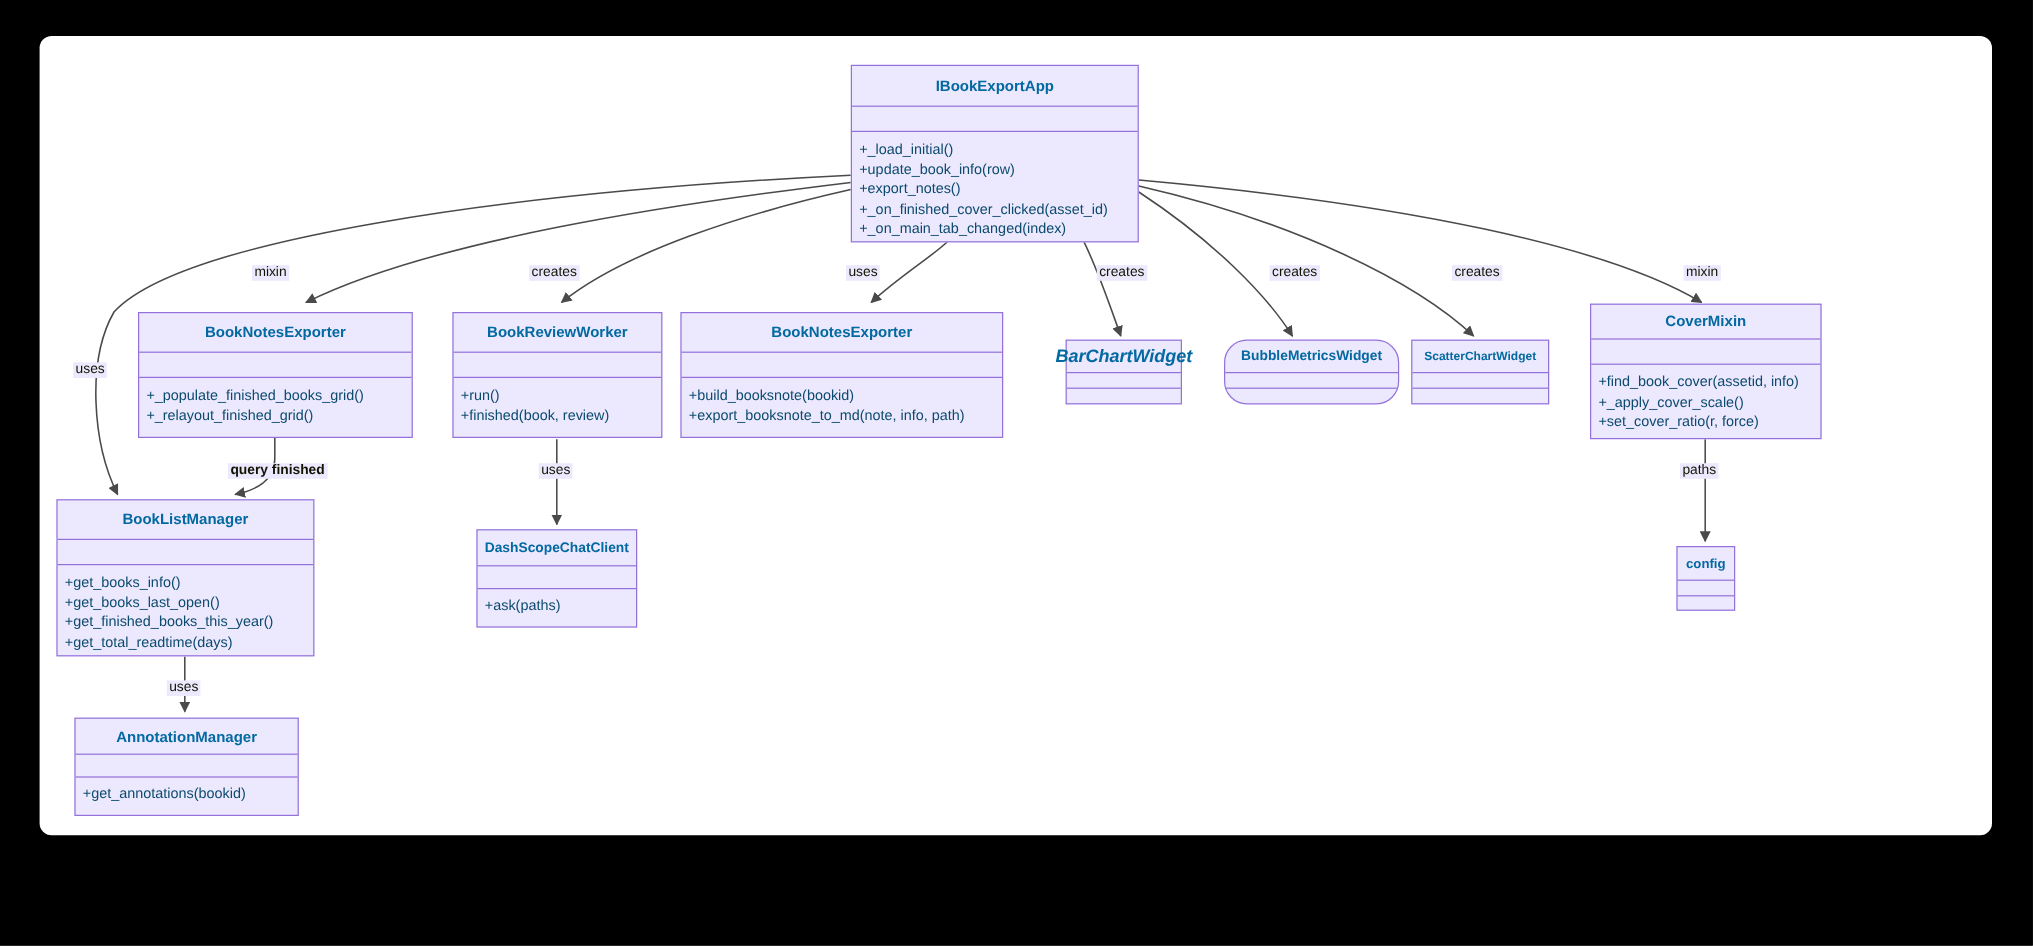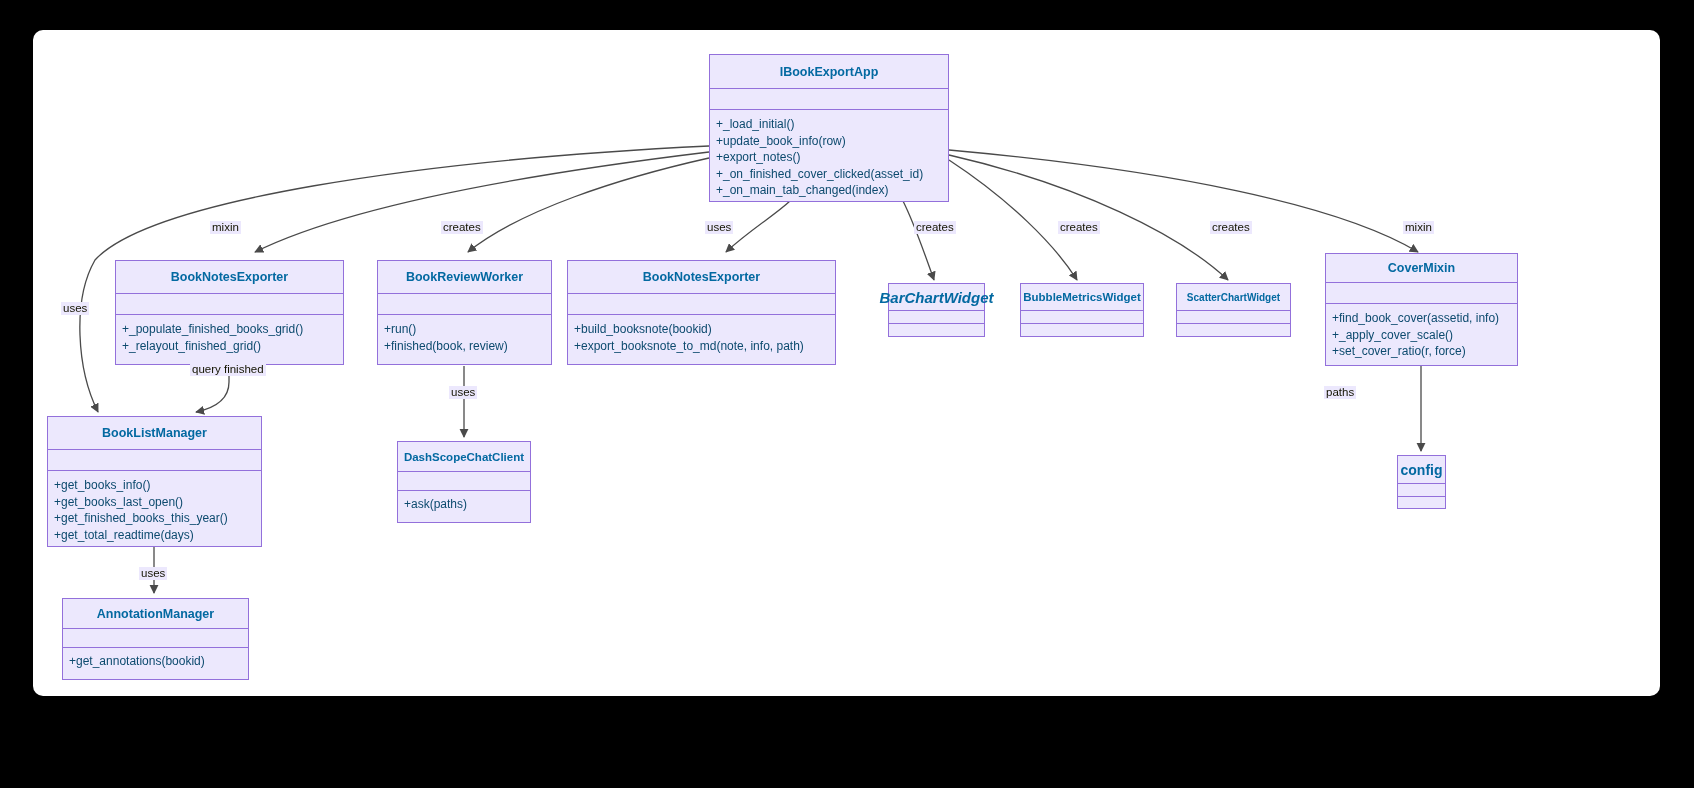--- a/index.html
+++ b/index.html
@@ -99,21 +99,21 @@
       <div class="m">+export_booksnote_to_md(note, info, path)</div>
     </div>
   </div>
 
   <div class="node" style="left:888px;top:283px;width:97px;height:54px;">
     <div class="title" style="height:27px;font-size:15px;font-style:italic;">BarChartWidget</div>
     <div class="attrs" style="height:13px;"></div>
     <div class="methods" style="height:13px;padding:0;"></div>
   </div>
 
-  <div class="node" style="left:1020px;top:283px;width:124px;height:54px;">
+  <div class="node" style="left:1020px;top:283px;width:146px;height:54px;border-radius:19px;">
     <div class="title" style="height:27px;font-size:11.5px;">BubbleMetricsWidget</div>
     <div class="attrs" style="height:13px;"></div>
     <div class="methods" style="height:13px;padding:0;"></div>
   </div>
 
   <div class="node" style="left:1176px;top:283px;width:115px;height:54px;">
     <div class="title" style="height:27px;font-size:10px;">ScatterChartWidget</div>
     <div class="attrs" style="height:13px;"></div>
     <div class="methods" style="height:13px;padding:0;"></div>
   </div>
@@ -141,38 +141,38 @@
 
   <div class="node" style="left:397px;top:441px;width:134px;height:82px;">
     <div class="title" style="height:30px;font-size:11.5px;">DashScopeChatClient</div>
     <div class="attrs" style="height:19px;"></div>
     <div class="methods" style="padding-top:5px;">
       <div class="m">+ask(paths)</div>
     </div>
   </div>
 
   <div class="node" style="left:1397px;top:455px;width:49px;height:54px;">
-    <div class="title" style="height:28px;font-size:14px;">config</div>
+    <div class="title" style="height:28px;font-size:11px;">config</div>
     <div class="attrs" style="height:13px;"></div>
     <div class="methods" style="height:13px;padding:0;"></div>
   </div>
 
   <div class="node" style="left:62px;top:598px;width:187px;height:82px;">
     <div class="title" style="height:30px;">AnnotationManager</div>
     <div class="attrs" style="height:19px;"></div>
     <div class="methods" style="padding-top:5px;">
       <div class="m">+get_annotations(bookid)</div>
     </div>
   </div>
 
   <div class="elabel" style="left:210px;top:221px;">mixin</div>
   <div class="elabel" style="left:61px;top:302px;">uses</div>
   <div class="elabel" style="left:441px;top:221px;">creates</div>
   <div class="elabel" style="left:705px;top:221px;">uses</div>
   <div class="elabel" style="left:914px;top:221px;">creates</div>
   <div class="elabel" style="left:1058px;top:221px;">creates</div>
   <div class="elabel" style="left:1210px;top:221px;">creates</div>
   <div class="elabel" style="left:1403px;top:221px;">mixin</div>
-  <div class="elabel" style="left:190px;top:363px;">query finished</div>
+  <div class="elabel" style="left:190px;top:386px;font-weight:bold;">query finished</div>
   <div class="elabel" style="left:449px;top:386px;">uses</div>
-  <div class="elabel" style="left:1324px;top:386px;">paths</div>
+  <div class="elabel" style="left:1400px;top:386px;">paths</div>
   <div class="elabel" style="left:139px;top:567px;">uses</div>
 </div>
 
 </body></html>

